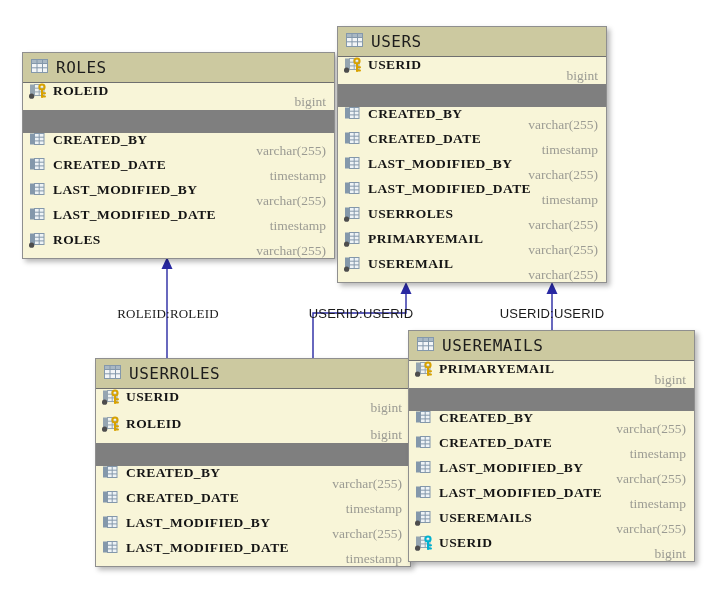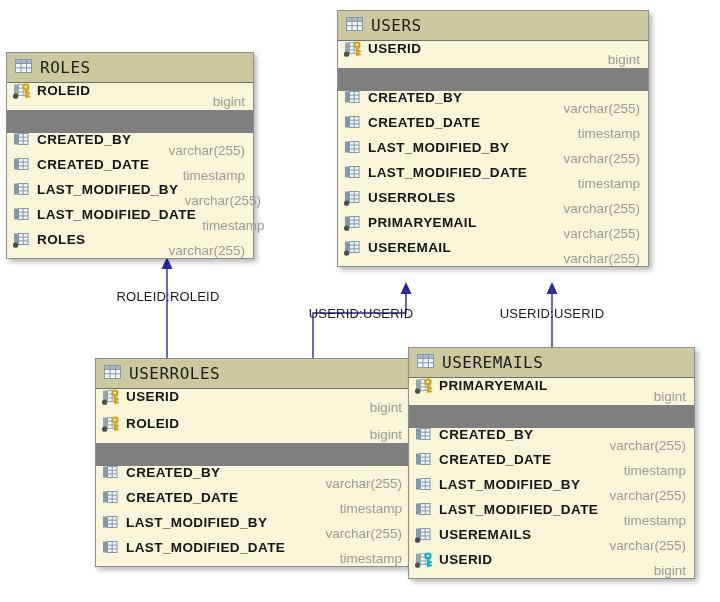--- a/index.html
+++ b/index.html
@@ -18,21 +18,21 @@
     height:30px;background:var(--header-bg,#ccc9a0);
     border-bottom:1px solid #6f6f6f;
     display:flex;align-items:center;gap:8px;padding:0 8px;box-sizing:border-box;
   }
   .thead .title{
     font-family:"DejaVu Sans Mono",monospace;font-size:16px;
     color:#1c1c1c;letter-spacing:.5px;white-space:nowrap;
   }
   .row{
     height:25px;display:flex;align-items:center;
-    padding:0 8px 12px 6px;box-sizing:border-box;
+    padding:0 8px 12px 6px;box-sizing:border-box;font-family:Liberation Serif, serif;
   }
   .row.pk{height:27px;}
   .row .icon{width:20px;flex:0 0 20px;margin-right:4px;display:flex;align-items:center;}
   .row .name{
     font-weight:bold;font-size:13.5px;color:#151515;
     letter-spacing:.4px;white-space:nowrap;
   }
   .row .type{
     margin-left:auto;font-size:13.5px;color:var(--type-text,#9b9b93);
     padding-left:6px;white-space:nowrap;margin-top:22px;
@@ -55,21 +55,21 @@
 <div id="canvas">
   <svg id="edge-layer" width="720" height="602">
       <polyline points="167,358 167,269" fill="none" stroke="#2929a3" stroke-width="1.4"></polyline>
       <polygon points="167,257 161.5,269 172.5,269" fill="#2929a3"></polygon>
       <polyline points="313,358 313,313 406,313 406,294" fill="none" stroke="#2929a3" stroke-width="1.4"></polyline>
       <polygon points="406,282 400.5,294 411.5,294" fill="#2929a3"></polygon>
       <polyline points="552,347 552,294" fill="none" stroke="#2929a3" stroke-width="1.4"></polyline>
       <polygon points="552,282 546.5,294 557.5,294" fill="#2929a3"></polygon>
     </svg>
   <div id="tables">
-      <div class="erd-table" style="left: 6px; top: 52px; width: 248px;">
+      <div class="erd-table" style="left: 22px; top: 52px; width: 313px;">
         <div class="thead">
           <span class="icon"><svg width="17" height="14" viewBox="0 0 17 14">
      <rect x="0.5" y="0.5" width="16" height="13" fill="#f2f5f7" stroke="#8498ab"></rect>
      <rect x="0.5" y="0.5" width="16" height="4" fill="#a9b8c4" stroke="#8498ab"></rect>
      <line x1="6" y1="0.5" x2="6" y2="13.5" stroke="#8498ab"></line>
      <line x1="11.5" y1="0.5" x2="11.5" y2="13.5" stroke="#8498ab"></line>
      <line x1="0.5" y1="8.8" x2="16.5" y2="8.8" stroke="#8498ab"></line>
    </svg></span>
           <span class="title">ROLES</span>
         </div>
@@ -166,21 +166,21 @@
     <line x1="5.5" y1="9.9" x2="15" y2="9.9" stroke="#8498ab" stroke-width="1"></line>
     <line x1="10.2" y1="2.5" x2="10.2" y2="13.5" stroke="#8498ab" stroke-width="1"></line>
   </g>
               <circle cx="2.6" cy="14.2" r="2.6" fill="#4d4d4d"></circle>
             </svg>
           </span>
           <span class="name">ROLES</span>
           <span class="type">varchar(255)</span>
         </div>
       </div>
-      <div class="erd-table" style="left: 337px; top: 10px; width: 312px;">
+      <div class="erd-table" style="left: 337px; top: 26px; width: 270px;">
         <div class="thead">
           <span class="icon"><svg width="17" height="14" viewBox="0 0 17 14">
      <rect x="0.5" y="0.5" width="16" height="13" fill="#f2f5f7" stroke="#8498ab"></rect>
      <rect x="0.5" y="0.5" width="16" height="4" fill="#a9b8c4" stroke="#8498ab"></rect>
      <line x1="6" y1="0.5" x2="6" y2="13.5" stroke="#8498ab"></line>
      <line x1="11.5" y1="0.5" x2="11.5" y2="13.5" stroke="#8498ab"></line>
      <line x1="0.5" y1="8.8" x2="16.5" y2="8.8" stroke="#8498ab"></line>
    </svg></span>
           <span class="title">USERS</span>
         </div>
@@ -426,21 +426,21 @@
     <line x1="5.5" y1="6.2" x2="15" y2="6.2" stroke="#8498ab" stroke-width="1"></line>
     <line x1="5.5" y1="9.9" x2="15" y2="9.9" stroke="#8498ab" stroke-width="1"></line>
     <line x1="10.2" y1="2.5" x2="10.2" y2="13.5" stroke="#8498ab" stroke-width="1"></line>
   </g>
             </svg>
           </span>
           <span class="name">LAST_MODIFIED_DATE</span>
           <span class="type">timestamp</span>
         </div>
       </div>
-      <div class="erd-table" style="left: 408px; top: 347px; width: 287px;">
+      <div class="erd-table" style="left: 408px; top: 330px; width: 287px;">
         <div class="thead">
           <span class="icon"><svg width="17" height="14" viewBox="0 0 17 14">
      <rect x="0.5" y="0.5" width="16" height="13" fill="#f2f5f7" stroke="#8498ab"></rect>
      <rect x="0.5" y="0.5" width="16" height="4" fill="#a9b8c4" stroke="#8498ab"></rect>
      <line x1="6" y1="0.5" x2="6" y2="13.5" stroke="#8498ab"></line>
      <line x1="11.5" y1="0.5" x2="11.5" y2="13.5" stroke="#8498ab"></line>
      <line x1="0.5" y1="8.8" x2="16.5" y2="8.8" stroke="#8498ab"></line>
    </svg></span>
           <span class="title">USEREMAILS</span>
         </div>
@@ -561,17 +561,17 @@
     <line x1="13" y1="14.4" x2="16" y2="14.4"></line>
   </g>
             </svg>
           </span>
           <span class="name">USERID</span>
           <span class="type">bigint</span>
         </div>
       </div>
     </div>
   <div id="labels">
-      <div class="edge-label" style="left: 168px; top: 296px;">ROLEID:ROLEID</div>
+      <div class="edge-label" style="left: 168px; top: 314px; font-family: Liberation Serif, serif;">ROLEID:ROLEID</div>
       <div class="edge-label" style="left: 361px; top: 313px;">USERID:USERID</div>
       <div class="edge-label" style="left: 552px; top: 313px;">USERID:USERID</div>
     </div>
 </div>
 
 </body></html>

